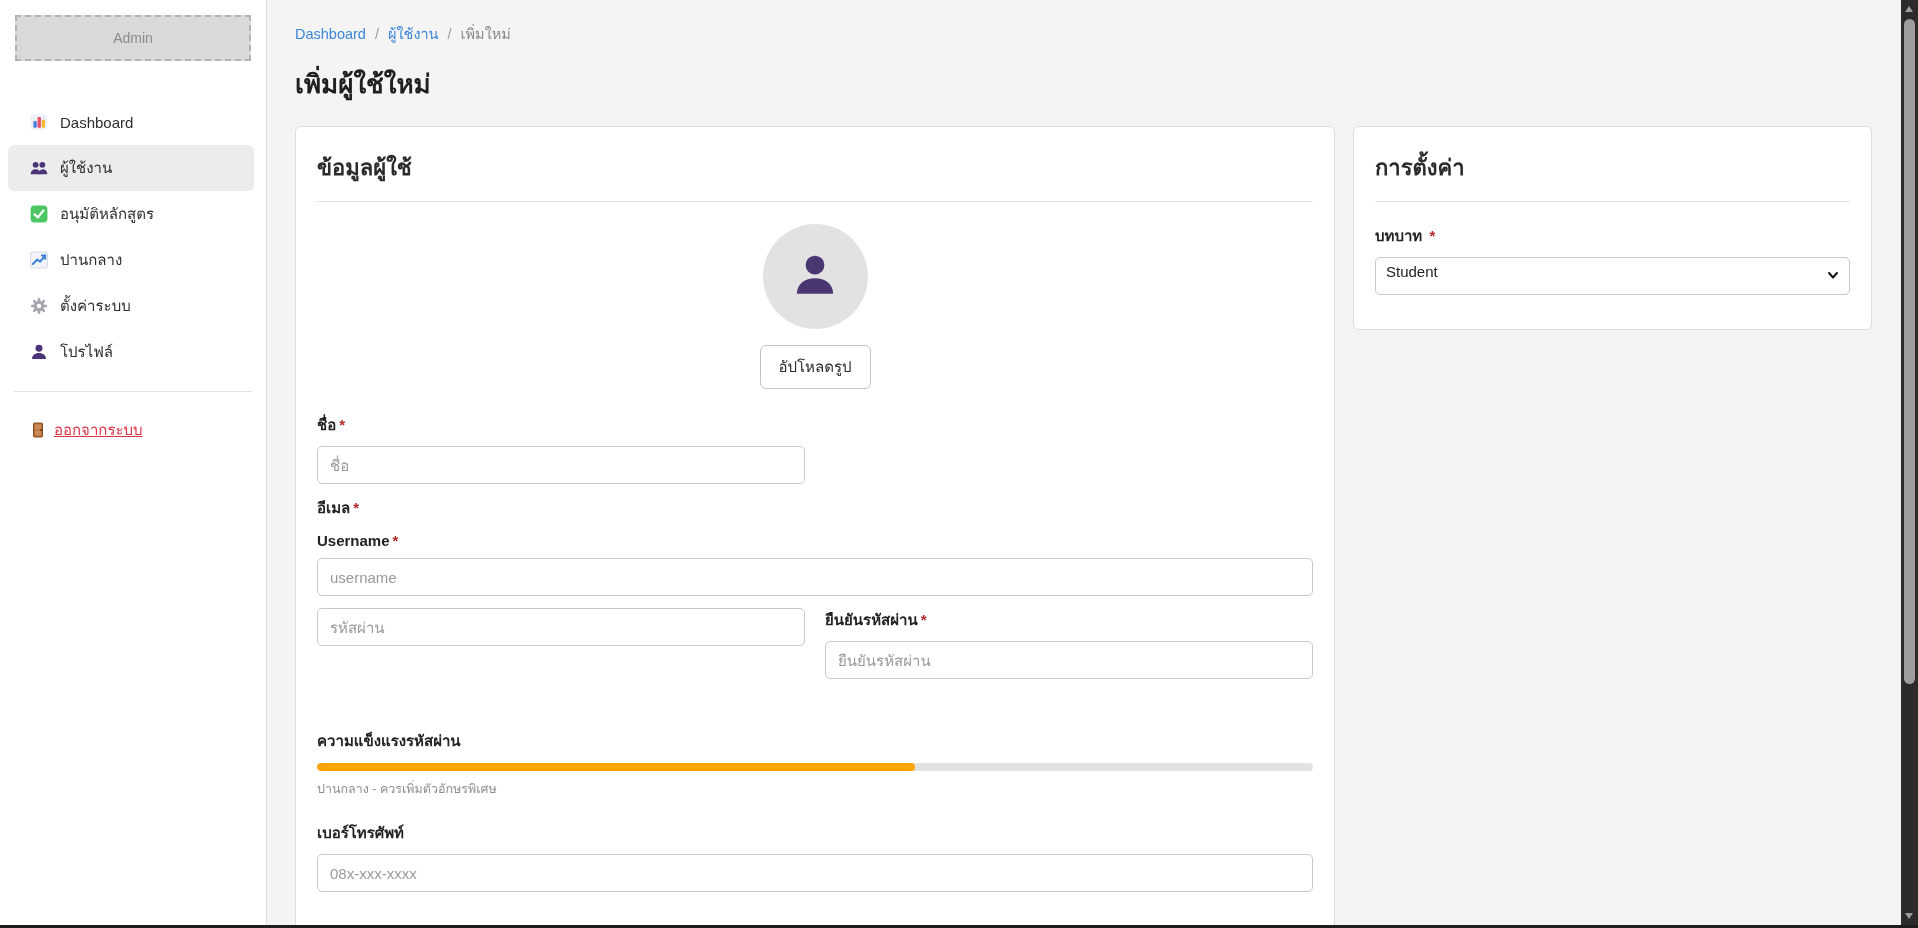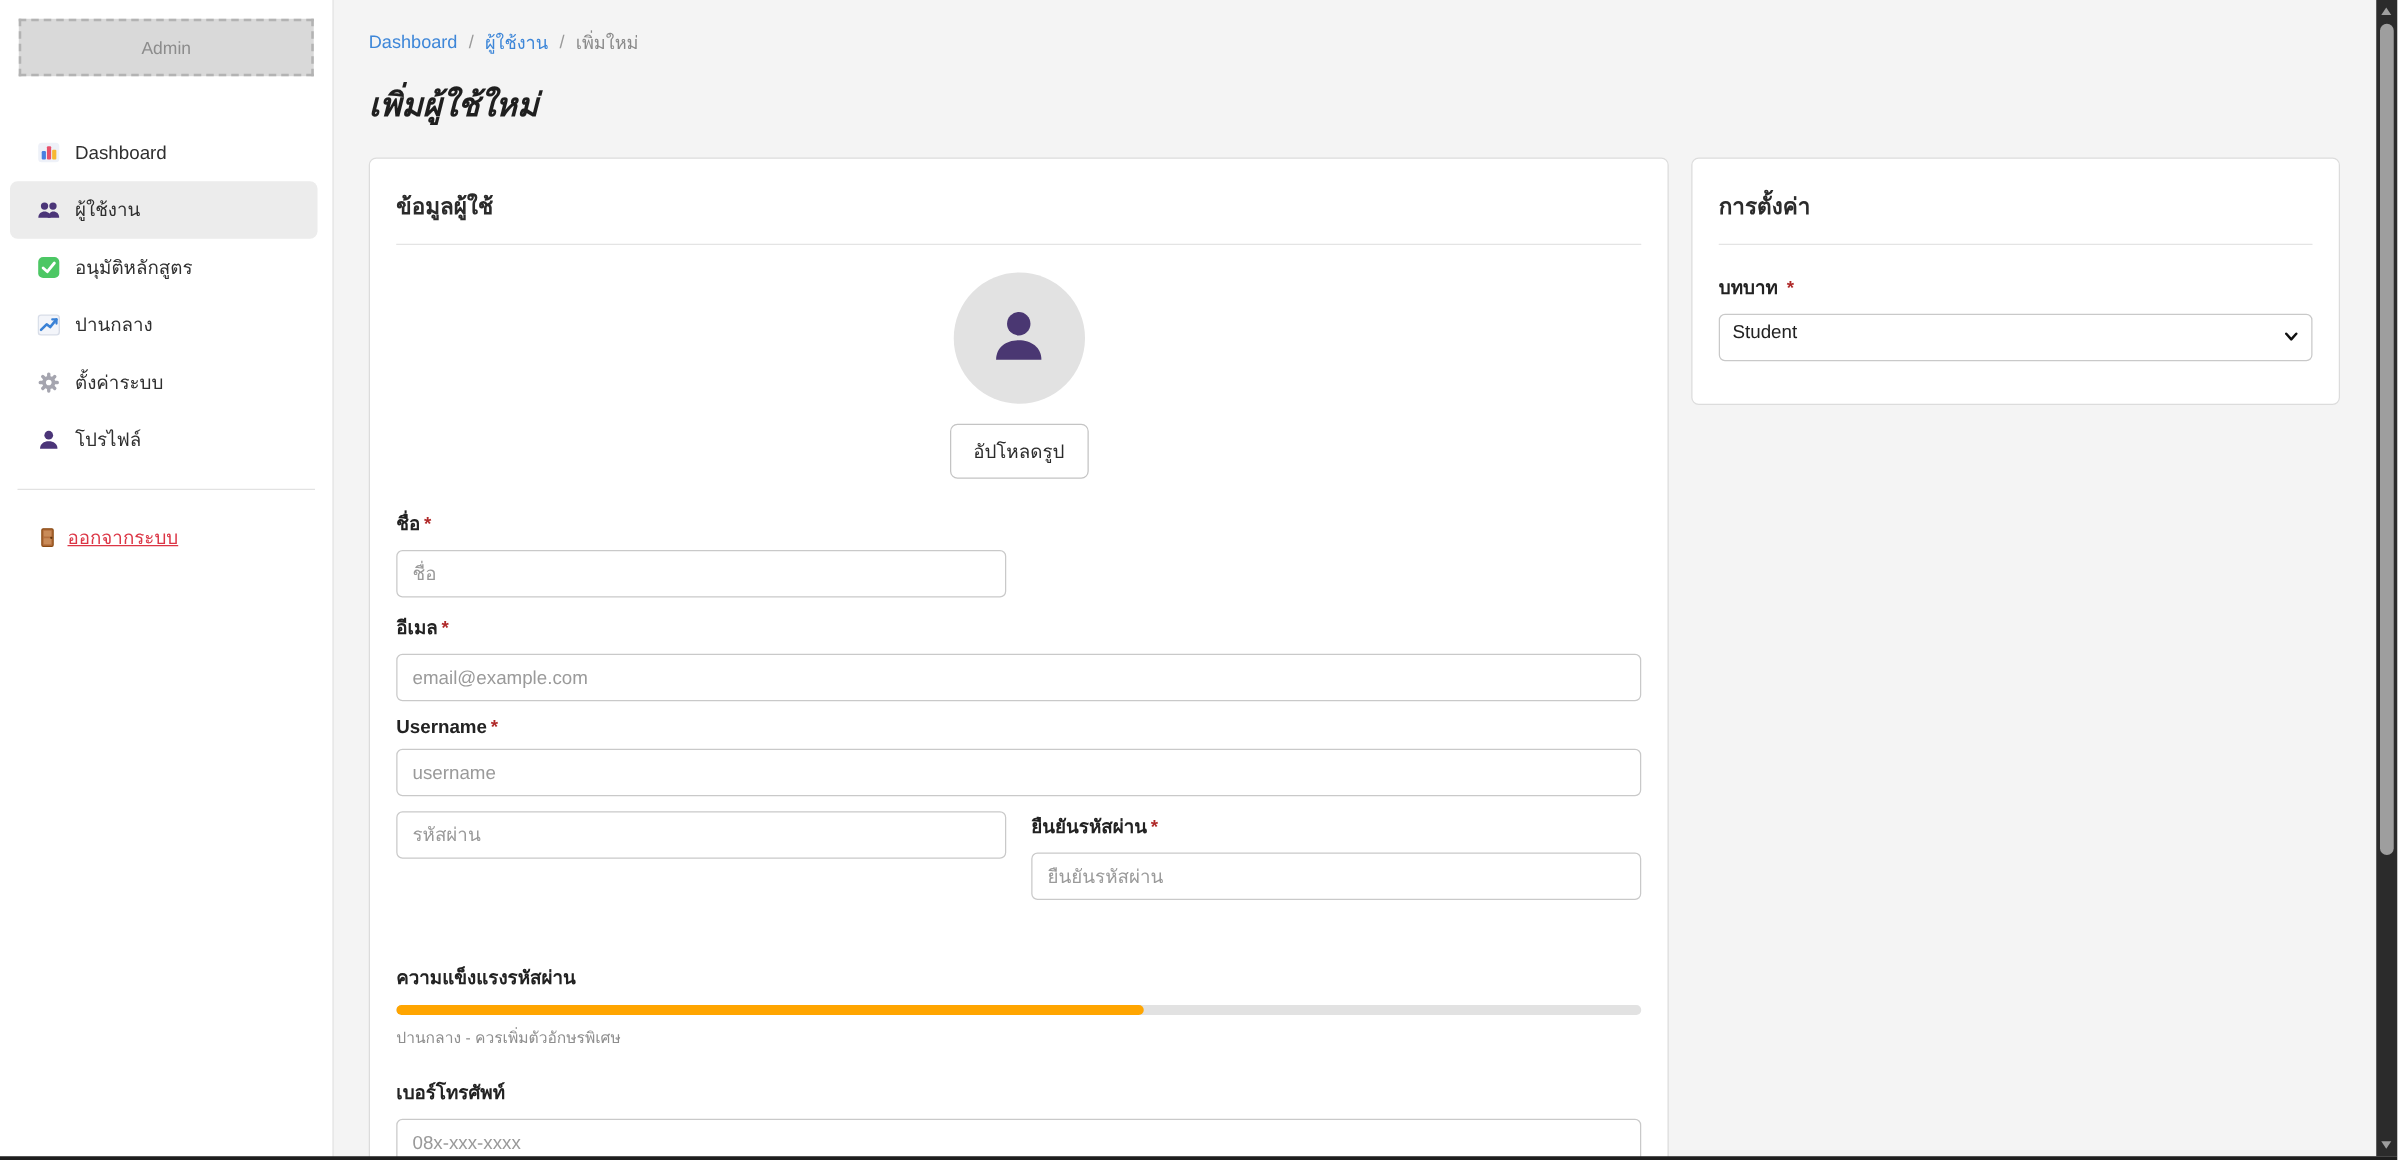--- a/index.html
+++ b/index.html
@@ -39,29 +39,29 @@
   .logout-link .ic { width:16px; height:16px; display:inline-flex; }
 
   
   .main {
     flex:1; height:100%; background:#f4f4f4;
     padding:22px 29px 0 28px; overflow:hidden;
   }
   .breadcrumb { font-size:14.5px; color:#8a8a8a; display:flex; gap:9px; align-items:center; }
   .breadcrumb a { color:#3d86d8; text-decoration:none; cursor:pointer; }
   .breadcrumb .sep { color:#9a9a9a; }
-  .page-title { font-size:26px; font-weight:bold; color:#1f1f1f; margin:18px 0 22px 0;font-style:italic; }
+  .page-title { font-size:26px; font-weight:bold; color:#1f1f1f; margin:18px 0 22px 0; }
 
   .content-row { display:flex; gap:18px; align-items:flex-start; }
   .card {
     background:#fff; border:1px solid #dcdcdc; border-radius:6px;
   }
   .form-card { width:1040px; padding:21px 21px 42px 21px; }
   .settings-card { width:519px; padding:21px 21px 34px 21px; }
-  .card-title { font-size:18px; font-weight:bold; color:#2b2b2b; padding:2px 0 16px 0; }
+  .card-title { font-size:22px; font-weight:bold; color:#2b2b2b; padding:2px 0 16px 0; }
   .card-divider { border:none; border-top:1px solid #e4e4e4; margin:0 0 22px 0; }
 
   
   .avatar-wrap { display:flex; flex-direction:column; align-items:center; margin:10px 0 24px 0; }
   .avatar-circle {
     width:105px; height:105px; border-radius:50%;
     background:#e2e2e2; display:flex; align-items:center; justify-content:center;
   }
   .upload-btn {
     margin-top:16px; padding:9px 18px; background:#fff;
@@ -249,21 +249,20 @@
 
         <div class="fgrid">
           <div class="field">
             <label><span>ชื่อ</span><span class="req">*</span></label>
             <input class="txt-input" type="text" placeholder="ชื่อ" style="">
           </div>
         </div>
 
         <div class="field">
           <label><span>อีเมล</span><span class="req">*</span></label>
-          <input class="txt-input" type="text" placeholder="email@example.com" style="">
         </div>
 
         <div class="field">
           <label><span>Username</span><span class="req">*</span></label>
           <input class="txt-input" type="text" placeholder="username" style="">
         </div>
 
         <div class="fgrid">
           <div class="field">
             <input class="txt-input" type="text" placeholder="รหัสผ่าน" style="">

